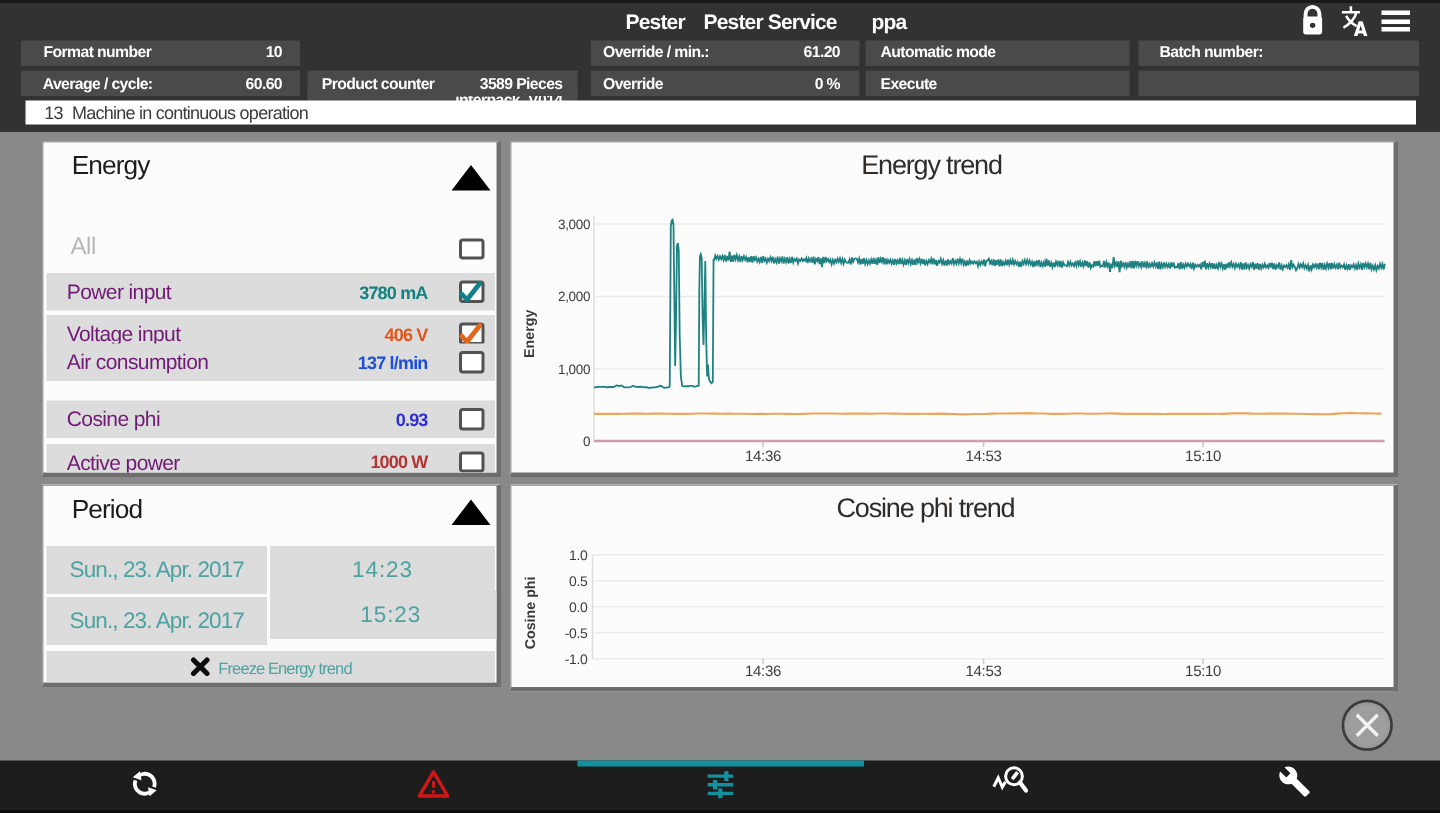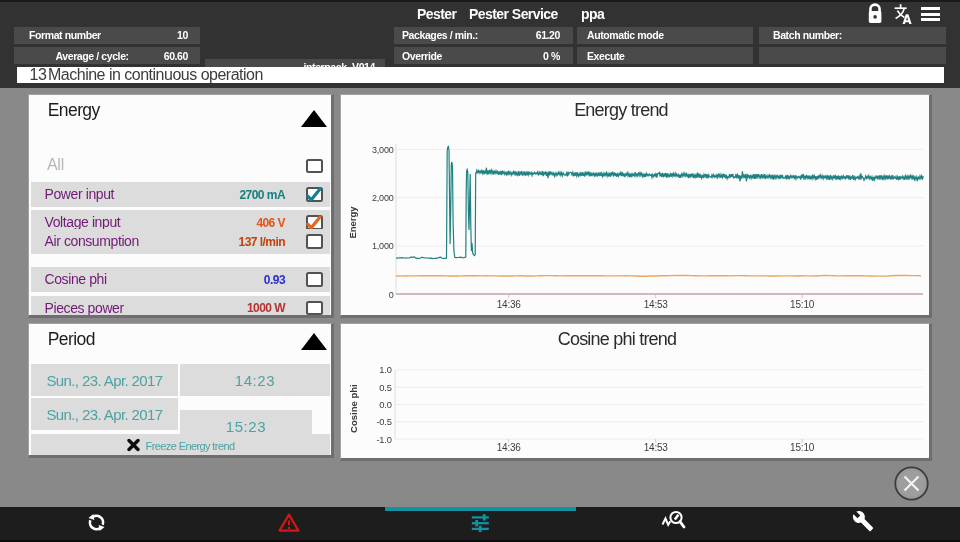--- a/index.html
+++ b/index.html
@@ -4,21 +4,21 @@
 html,body{width:960px;height:542px;overflow:hidden;background:#898989;font-family:"Liberation Sans",sans-serif;}
 .abs{position:absolute;}
 #header{position:absolute;left:0;top:0;width:960px;height:88px;background:#323232;}
 #header .topline{position:absolute;left:0;top:0;width:960px;height:2px;background:#191919;}
 .time{position:absolute;left:18px;top:6px;font-size:14px;font-weight:bold;color:#fff;letter-spacing:-0.35px;}
 .unav{position:absolute;top:6px;font-size:14px;font-weight:bold;color:#fdfdfd;letter-spacing:-0.55px;}
 .cell{position:absolute;background:#4a4a4a;color:#fff;font-size:10.5px;font-weight:bold;letter-spacing:-0.4px;}
 .cell .l{position:absolute;left:12px;top:50%;transform:translateY(-50%);white-space:nowrap;}
 .cell .v{position:absolute;right:12px;top:50%;transform:translateY(-50%);white-space:nowrap;}
 #statusbar{position:absolute;left:17px;top:66.5px;width:927px;height:16.8px;background:#fff;}
-#statusbar span{position:absolute;top:50%;transform:translateY(-50%);color:#3c3c3c;font-size:16px;letter-spacing:-0.5px;white-space:nowrap;}
+#statusbar span{position:absolute;top:50%;transform:translateY(-50%);color:#3c3c3c;font-size:12px;letter-spacing:-0.5px;white-space:nowrap;}
 .panel{position:absolute;background:#fcfcfc;border:1px solid #a2a2a2;border-right:3px solid #6e6e6e;border-bottom:3px solid #6e6e6e;overflow:hidden;}
 .ptitle{position:absolute;left:18.8px;top:5px;font-size:17.5px;color:#1c1c1c;letter-spacing:-0.6px;}
 .tri{position:absolute;width:0;height:0;border-left:13px solid transparent;border-right:13px solid transparent;border-bottom:17px solid #000;}
 .erow{position:absolute;left:2px;width:299px;height:25.2px;background:#dcdcdc;}
 .erow .lab{position:absolute;left:13.5px;top:calc(50% - 0.5px);transform:translateY(-50%);font-size:14px;color:#701a75;letter-spacing:-0.4px;white-space:nowrap;}
 .erow .val{position:absolute;right:45px;top:50%;transform:translateY(-50%);font-size:12px;font-weight:bold;letter-spacing:-0.55px;}
 .cb{position:absolute;width:16.5px;height:14.5px;background:#fff;border:2px solid #525252;border-radius:2.5px;}
 .prow{position:absolute;background:#dcdcdc;color:#4da2a2;font-size:15px;letter-spacing:-0.6px;text-align:center;}
 .prow div{position:absolute;top:50%;transform:translateY(-50%);width:100%;}
 #bottombar{position:absolute;left:0;top:507px;width:960px;height:35px;background:#1d1d1d;}
@@ -53,32 +53,36 @@
  <div class="abs" style="left:921px;top:12.6px;width:19px;height:3.2px;background:#fff;"></div>
  <div class="abs" style="left:921px;top:18.2px;width:19px;height:3.2px;background:#fff;"></div>
 <div class="cell" style="left:14px;top:26.5px;width:186px;height:17px;">
       <span class="l" style="left:15px;">Format number</span>
       <span class="v" style="right:12px;">10</span>
     </div>
 <div class="cell" style="left:204.5px;top:26.5px;width:180.5px;height:17px;margin-top:32px;">
       <span class="v" style="right:10px;">interpack_V014</span>
     </div>
 <div class="cell" style="left:393.5px;top:26.5px;width:179.5px;height:17px;">
-      <span class="l" style="left:8.5px;">Packages / min.:</span>
+      <span class="l" style="left:8.5px;">Override / min.:</span>
       <span class="v" style="right:13px;">61.20</span>
     </div>
 <div class="cell" style="left:759px;top:26.5px;width:186.5px;height:17px;">
       <span class="l" style="left:14px;">Batch number:</span>
     </div>
 <div class="cell" style="left:577px;top:26.5px;width:175.5px;height:17px;">
       <span class="l" style="left:10px;">Automatic mode</span>
     </div>
 <div class="cell" style="left:14px;top:47.3px;width:186px;height:16.7px;">
-      <span class="l" style="left:14.5px;margin-left:27px;">Average / cycle:</span>
+      <span class="l" style="left:14.5px;">Average / cycle:</span>
       <span class="v" style="right:12px;">60.60</span>
+    </div>
+<div class="cell" style="left:204.5px;top:47.3px;width:180.5px;height:16.7px;">
+      <span class="l" style="left:10px;">Product counter</span>
+      <span class="v" style="right:10px;">3589 Pieces</span>
     </div>
 <div class="cell" style="left:393.5px;top:47.3px;width:179.5px;height:16.7px;">
       <span class="l" style="left:8.5px;">Override</span>
       <span class="v" style="right:13px;">0 %</span>
     </div>
 <div class="cell" style="left:577px;top:47.3px;width:175.5px;height:16.7px;">
       <span class="l" style="left:10px;">Execute</span>
     </div>
 <div class="cell" style="left:759px;top:47.3px;width:186.5px;height:16.7px;"></div>
 
@@ -88,64 +92,64 @@
     </div>
 </div>
 
 <div class="panel" style="left:28px;top:94px;width:306px;height:224px;">
   <div class="ptitle">Energy</div>
   <div class="tri" style="left:272px;top:15px;"></div>
   <div style="position:absolute;left:18px;top:60.5px;font-size:16px;color:#b7b7b7;letter-spacing:-0.3px;">All</div>
 <div class="cb" style="left:277px;top:63.5px;"></div>
 <div class="erow" style="top:87.0px;">
   <span class="lab">Power input</span>
-      <span class="val" style="color:#15807f;">2700 mA</span>
+      <span class="val" style="color:#15807f;">3780 mA</span>
   <div class="cb" style="left:275px;top:5.1px;"></div>
       <svg style="position:absolute;left:272px;top:0px;" width="22" height="22" viewBox="0 0 22 22">
         <path d="M4.8 14.1 L8.3 17.8 L17 6.9" fill="none" stroke="#15808d" stroke-width="3.2" stroke-linecap="round" stroke-linejoin="round"></path>
       </svg>
     </div>
 <div class="erow" style="top:115.4px;">
   <span class="lab">Voltage input</span>
       <span class="val" style="color:#e25417;">406 V</span>
   <div class="cb" style="left:275px;top:5.1px;"></div>
       <svg style="position:absolute;left:272px;top:0px;" width="22" height="22" viewBox="0 0 22 22">
         <path d="M4.8 14.1 L8.3 17.8 L17 6.9" fill="none" stroke="#e2661b" stroke-width="3.2" stroke-linecap="round" stroke-linejoin="round"></path>
       </svg>
     </div>
 <div class="erow" style="top:134px;">
   <span class="lab">Air consumption</span>
-      <span class="val" style="color:#c2410c;">137 l/min</span>
+      <span class="val" style="color:#1d4ed8;">137 l/min</span>
   <div class="cb" style="left:275px;top:5.1px;"></div>
     </div>
 <div class="erow" style="top:172.2px;">
   <span class="lab">Cosine phi</span>
       <span class="val" style="color:#2d2dd5;padding-left:26px;">0.93</span>
   <div class="cb" style="left:275px;top:5.1px;"></div>
     </div>
 <div class="erow" style="top:200.6px;">
-  <span class="lab">Pieces power</span>
+  <span class="lab">Active power</span>
       <span class="val" style="color:#b23434;">1000 W</span>
   <div class="cb" style="left:275px;top:5.1px;"></div>
     </div>
 </div>
 
 <div class="panel" style="left:28px;top:323px;width:306px;height:135px;">
   <div class="ptitle">Period</div>
   <div class="tri" style="left:272px;top:9px;"></div>
   <div class="prow" style="left:2px;top:40px;width:147px;height:32px;">
       <div>Sun., 23. Apr. 2017</div>
     </div>
   <div class="prow" style="left:151px;top:40px;width:150px;height:32px;letter-spacing:0.6px;">
       <div>14:23</div>
     </div>
   <div class="prow" style="left:2px;top:74px;width:147px;height:32px;">
       <div>Sun., 23. Apr. 2017</div>
     </div>
-  <div class="prow" style="left:151px;top:86px;width:132px;height:32px;letter-spacing:0.6px;">
+  <div class="prow" style="left:151px;top:70px;width:161px;height:32px;letter-spacing:0.6px;">
       <div>15:23</div>
     </div>
   <div class="prow" style="left:2px;top:110px;width:299px;height:21px;font-size:11px;letter-spacing:-0.6px;">
     <div><svg width="13" height="13" viewBox="0 0 13 13" style="vertical-align:-2px;margin-right:6px;">
           <path d="M2 2 L11 11 M11 2 L2 11" stroke="#0d0d0d" stroke-width="3.4" stroke-linecap="round"></path>
         </svg>Freeze Energy trend</div>
   </div>
 </div>
 
 <div class="panel" style="left:340px;top:94px;width:592px;height:224px;"></div>

